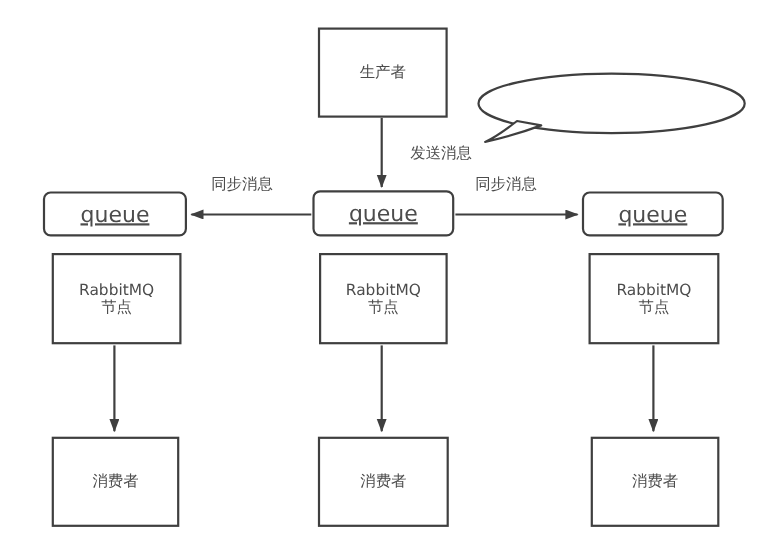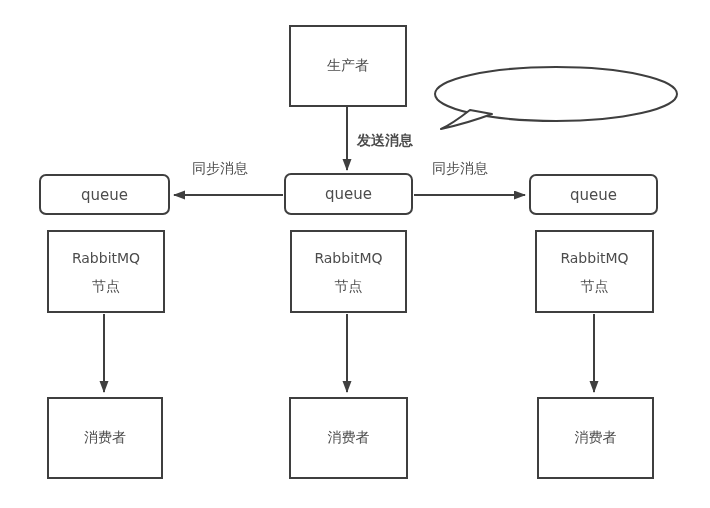--- a/index.html
+++ b/index.html
@@ -27,25 +27,26 @@
     background: #ffffff;
     display: flex;
     align-items: center;
     justify-content: center;
     text-align: center;
     color: #4c4c4c;
     font-size: 14px;
   }
   .rounded {
     border-radius: 7px;
-    font-size: 15px;
+    font-size: 20px;
+    text-decoration: underline;
   }
   .node-label {
     white-space: pre-line;
-    line-height: 28px;
+    line-height: 16px;
   }
   .edge-label {
     position: absolute;
     color: #4c4c4c;
     font-size: 14px;
     line-height: 17px;
     white-space: nowrap;
   }
   .bubble-text {
     position: absolute;
@@ -84,21 +85,21 @@
       <ellipse cx="556" cy="94" rx="121" ry="27" fill="#ffffff" stroke="#3f3f3f" stroke-width="2"></ellipse>
       <path d="M470,110 Q452,124 441,129 Q468,123 492,114 Z" fill="#ffffff" stroke="#3f3f3f" stroke-width="2" stroke-linejoin="round"></path>
     </g>
   </svg>
 
   <div class="box" style="left:289px; top:25px; width:118px; height:82px;">
     <span>生产者</span>
   </div>
 
 
-  <div class="edge-label" style="left:357px; top:132px;font-weight:bold;">发送消息</div>
+  <div class="edge-label" style="left:373px; top:132px;">发送消息</div>
   <div class="edge-label" style="left:187px; top:160px; width:66px; text-align:center;">同步消息</div>
   <div class="edge-label" style="left:427px; top:160px; width:66px; text-align:center;">同步消息</div>
 
   <div class="box rounded" style="left:39px; top:174px; width:131px; height:41px;">
     <span>queue</span>
   </div>
   <div class="box rounded" style="left:284px; top:173px; width:129px; height:42px;">
     <span>queue</span>
   </div>
   <div class="box rounded" style="left:529px; top:174px; width:129px; height:41px;">

